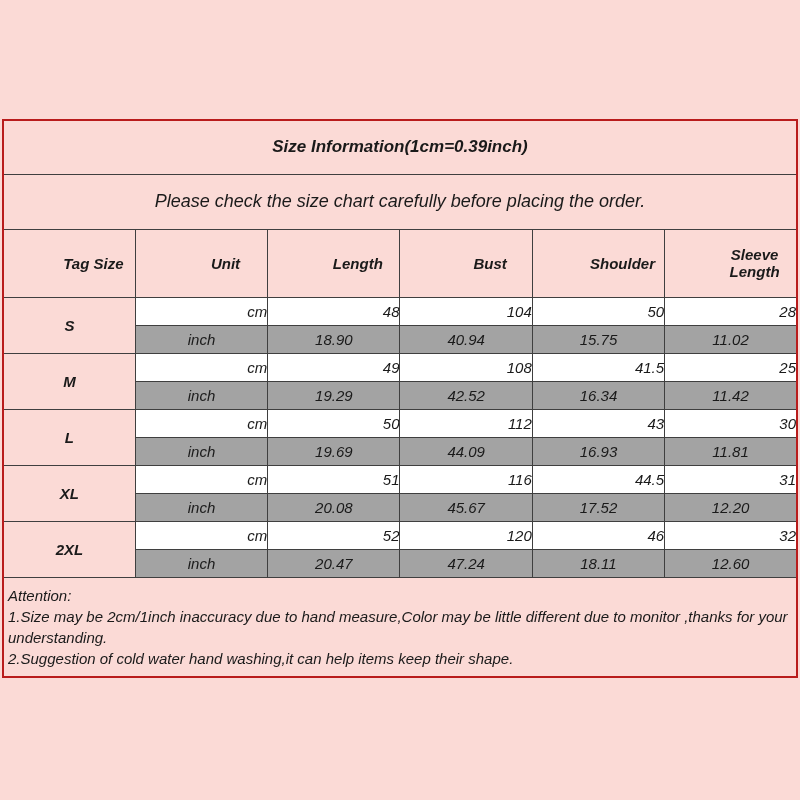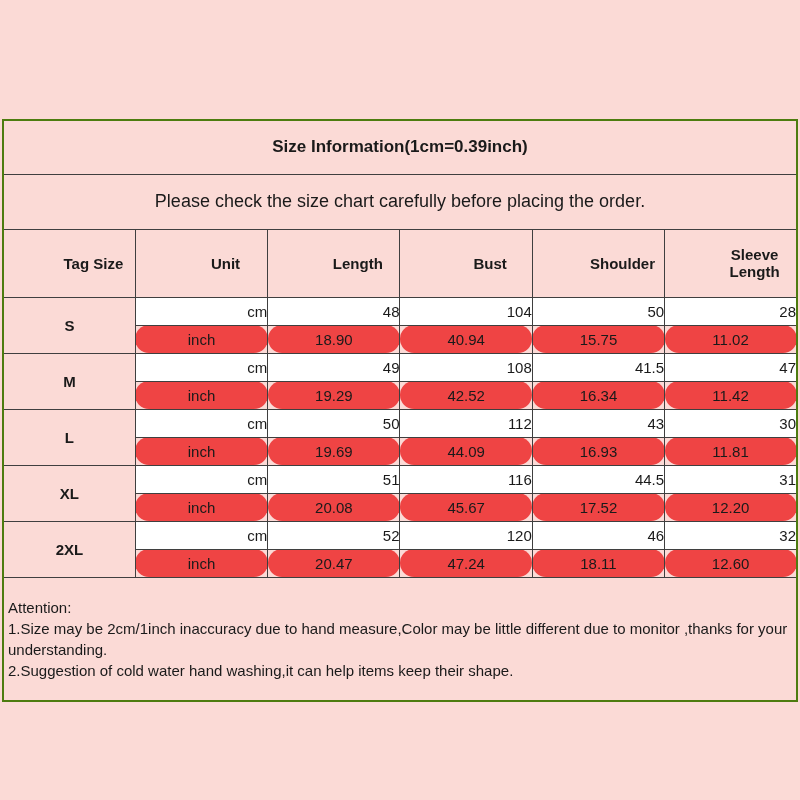--- a/index.html
+++ b/index.html
@@ -22,21 +22,21 @@
     background: #fbdad6;
   }
   table.size-table td, table.size-table th {
     border: 1px solid #3f3f3f;
     text-align: center;
     vertical-align: middle;
     font-size: 15px;
     color: #1a1a1a;
     overflow: hidden;
   }
-  table.size-table { border: 2px solid #4d7c0f; }
+  table.size-table { border: 2px solid #b91c1c; font-style: italic; }
   tr.title-row td {
     height: 54px;
     font-weight: bold;
     font-size: 17px;
   }
   tr.subtitle-row td {
     height: 55px;
     font-size: 18px;
   }
   tr.header-row th {
@@ -45,23 +45,23 @@
     font-size: 15px;
     padding-left: 48px;
   }
   tr.data-row td { height: 28px; }
   td.tag-cell {
     font-weight: bold;
     font-size: 16px;
     background: #fbdad6;
   }
   tr.row-cm td.metric { background: #ffffff; text-align: right; }
-  tr.row-inch td.metric { background: #ef4444; border-radius: 14px; }
+  tr.row-inch td.metric { background: #a3a3a3; }
   tr.attention-row td {
-    height: 124px;
+    height: 100px;
     text-align: left;
     vertical-align: middle;
     font-size: 15px;
     line-height: 21px;
     padding: 2px 4px 2px 4px;
   }
   .att-line { display: block; }
 </style>
 </head>
 <body>
@@ -99,21 +99,21 @@
         <td class="metric">15.75</td>
         <td class="metric">11.02</td>
       </tr>
 
       <tr class="data-row row-cm">
         <td class="tag-cell" rowspan="2">M</td>
         <td class="metric">cm</td>
         <td class="metric">49</td>
         <td class="metric">108</td>
         <td class="metric">41.5</td>
-        <td class="metric">47</td>
+        <td class="metric">25</td>
       </tr>
       <tr class="data-row row-inch">
         <td class="metric">inch</td>
         <td class="metric">19.29</td>
         <td class="metric">42.52</td>
         <td class="metric">16.34</td>
         <td class="metric">11.42</td>
       </tr>
 
       <tr class="data-row row-cm">

